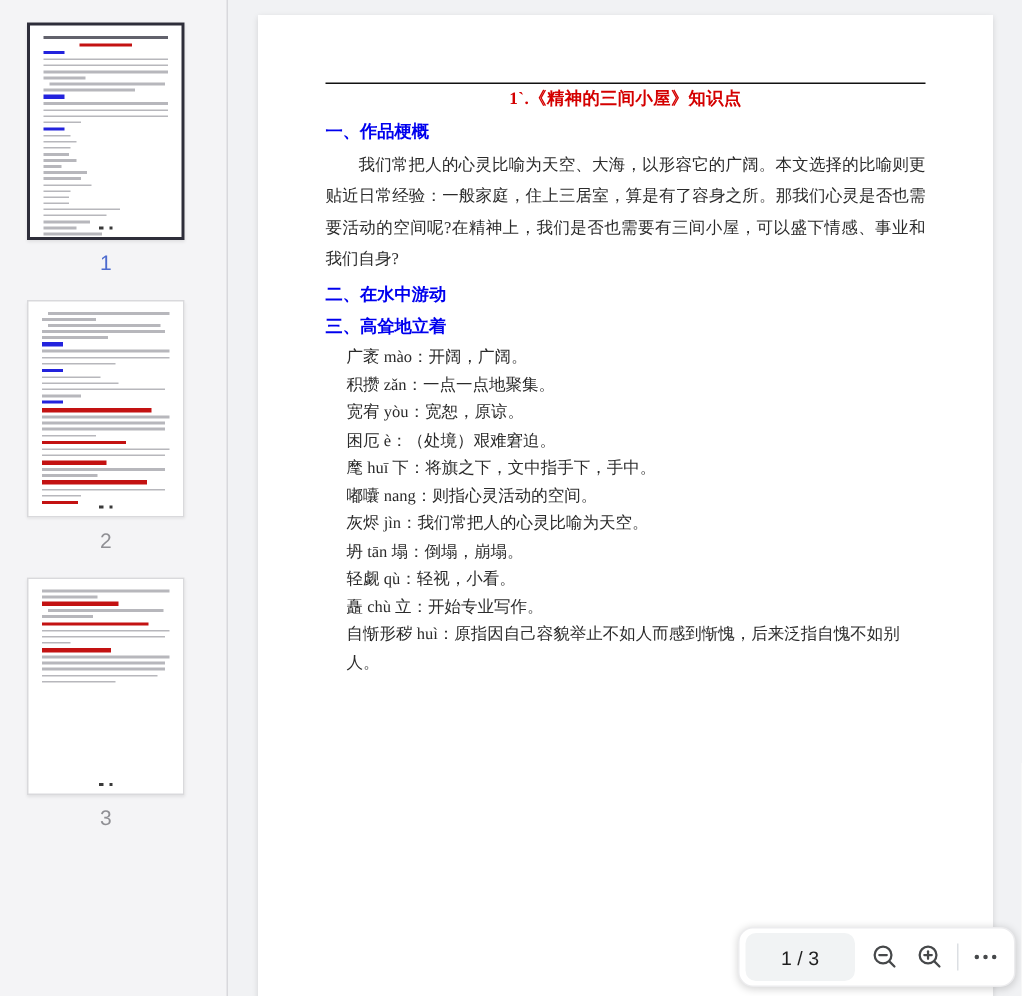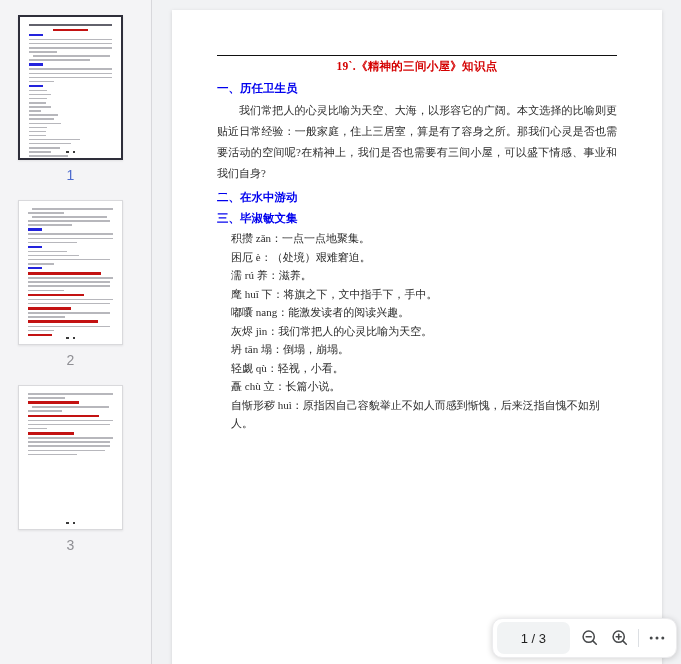--- a/index.html
+++ b/index.html
@@ -180,38 +180,39 @@
           <i class="tr" style="width: 58%;"></i>
         <span class="dots"><i></i><i></i></span>
       </div>
       <div class="thumb-num">3</div>
     </div>
   </aside>
 
   <main class="viewer">
     <div class="page">
       <div class="header-rule"></div>
-      <h1 class="doc-title">19`.《精神的三间小屋》知识点</h1>
-
-      <h2 class="sec-head">一、历任卫生员</h2>
+      <h1 class="doc-title">1`.《精神的三间小屋》知识点</h1>
+
+      <h2 class="sec-head">一、作品梗概</h2>
       <p class="para">我们常把人的心灵比喻为天空、大海，以形容它的广阔。本文选择的比喻则更贴近日常经验：一般家庭，住上三居室，算是有了容身之所。那我们心灵是否也需要活动的空间呢?在精神上，我们是否也需要有三间小屋，可以盛下情感、事业和我们自身?</p>
 
       <h2 class="sec-head">二、在水中游动</h2>
 
-      <h2 class="sec-head">三、毕淑敏文集</h2>
+      <h2 class="sec-head">三、高耸地立着</h2>
       <div class="vocab">
+        <p class="vitem">广袤 mào：开阔，广阔。</p>
         <p class="vitem">积攒 zǎn：一点一点地聚集。</p>
+        <p class="vitem">宽宥 yòu：宽恕，原谅。</p>
         <p class="vitem">困厄 è：（处境）艰难窘迫。</p>
-        <p class="vitem">濡 rú 养：滋养。</p>
         <p class="vitem">麾 huī 下：将旗之下，文中指手下，手中。</p>
-        <p class="vitem">嘟囔 nang：能激发读者的阅读兴趣。</p>
+        <p class="vitem">嘟囔 nang：则指心灵活动的空间。</p>
         <p class="vitem">灰烬 jìn：我们常把人的心灵比喻为天空。</p>
         <p class="vitem">坍 tān 塌：倒塌，崩塌。</p>
         <p class="vitem">轻觑 qù：轻视，小看。</p>
-        <p class="vitem">矗 chù 立：长篇小说。</p>
+        <p class="vitem">矗 chù 立：开始专业写作。</p>
         <p class="vitem">自惭形秽 huì：原指因自己容貌举止不如人而感到惭愧，后来泛指自愧不如别人。</p>
 
       </div>
     </div>
 
     <div class="toolbar">
       <div class="chip">1 / 3</div>
       <button class="tbtn">
         <svg class="icon-svg" width="20" height="20" viewBox="0 0 20 20" fill="none" stroke="#46484a" stroke-width="1.5" stroke-linecap="round">
           <circle cx="8.7" cy="8.7" r="5.6"></circle>

